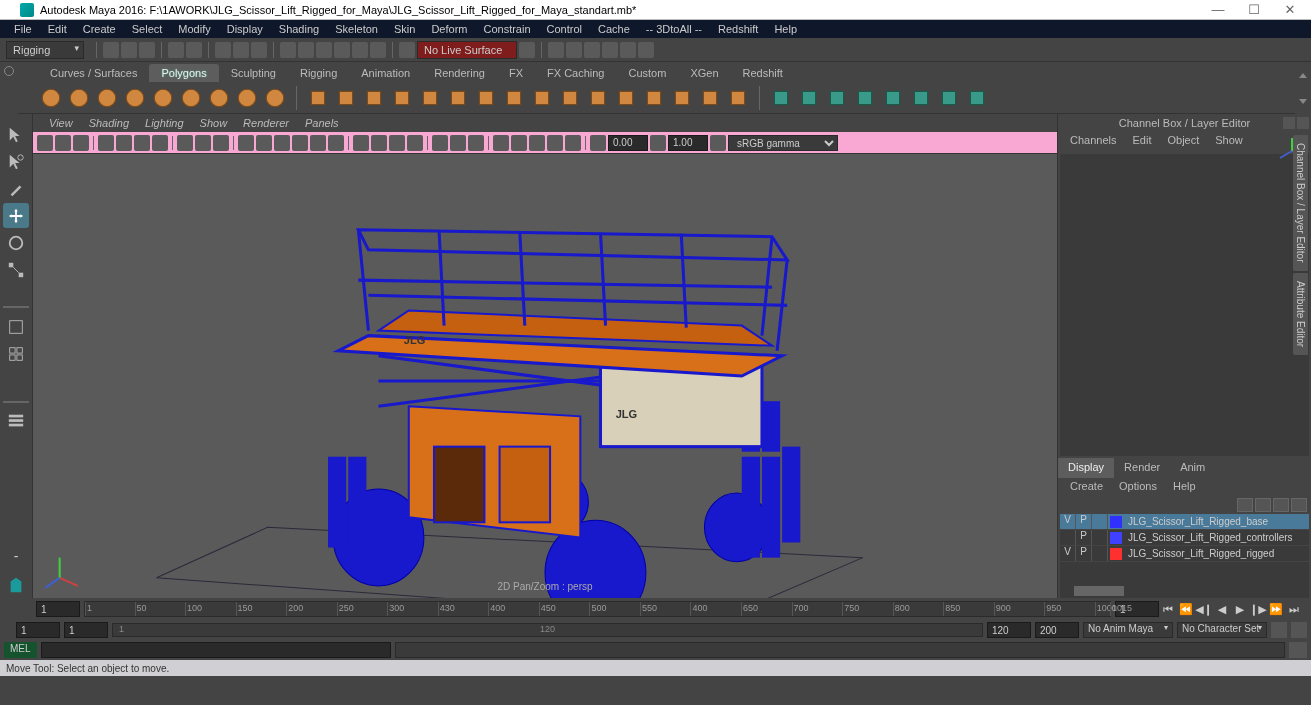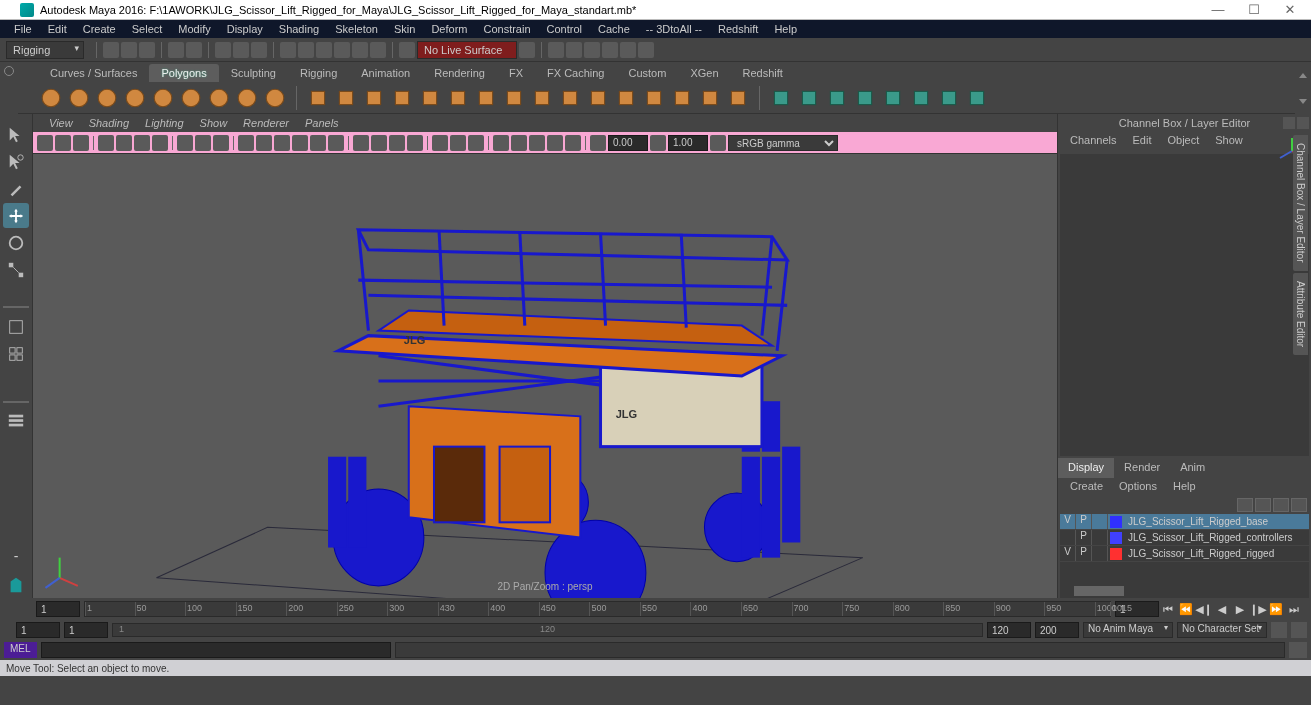--- a/index.html
+++ b/index.html
@@ -103,21 +103,21 @@
 
 
 .range-slider { height: 20px; background: #444444; display: flex; align-items: center; gap: 4px; padding: 0 4px; }
 .range-track { flex: 1; height: 14px; background: #3a3a3a; border: 1px solid #2a2a2a; position: relative; }
 .range-mid { position: absolute; left: 50%; transform: translateX(-50%); color: #888; font-size: 9px; top: 0; }
 .range-combo { width: 90px; height: 16px; background: #3a3a3a; border: 1px solid #2a2a2a; color: #ccc; padding: 0 4px; font-size: 10px; position: relative; }
 .range-combo::after { content: "▾"; position: absolute; right: 4px; font-size: 8px; }
 
 
 .cmd-line { height: 20px; background: #444444; display: flex; align-items: center; padding: 0 4px; gap: 4px; }
-.cmd-label { background: #4c1d95; color: #ccc; padding: 1px 6px; height: 16px; font-size: 10px; }
+.cmd-label { background: #14532d; color: #ccc; padding: 1px 6px; height: 16px; font-size: 10px; }
 .cmd-input { flex: 0 0 350px; height: 16px; background: #2a2a2a; border: 1px solid #1a1a1a; }
 .cmd-result { flex: 1; height: 16px; background: #3a3a3a; border: 1px solid #2a2a2a; }
 .cmd-btn { width: 18px; height: 16px; background: #555; }
 
 
 .help-line { height: 16px; background: #d0d0d4; color: #333; padding: 1px 6px; font-size: 10px; display: flex; align-items: center; }
 
 
 .scene-svg { position: absolute; top: 0; left: 0; width: 100%; height: 100%; }
 </style>

